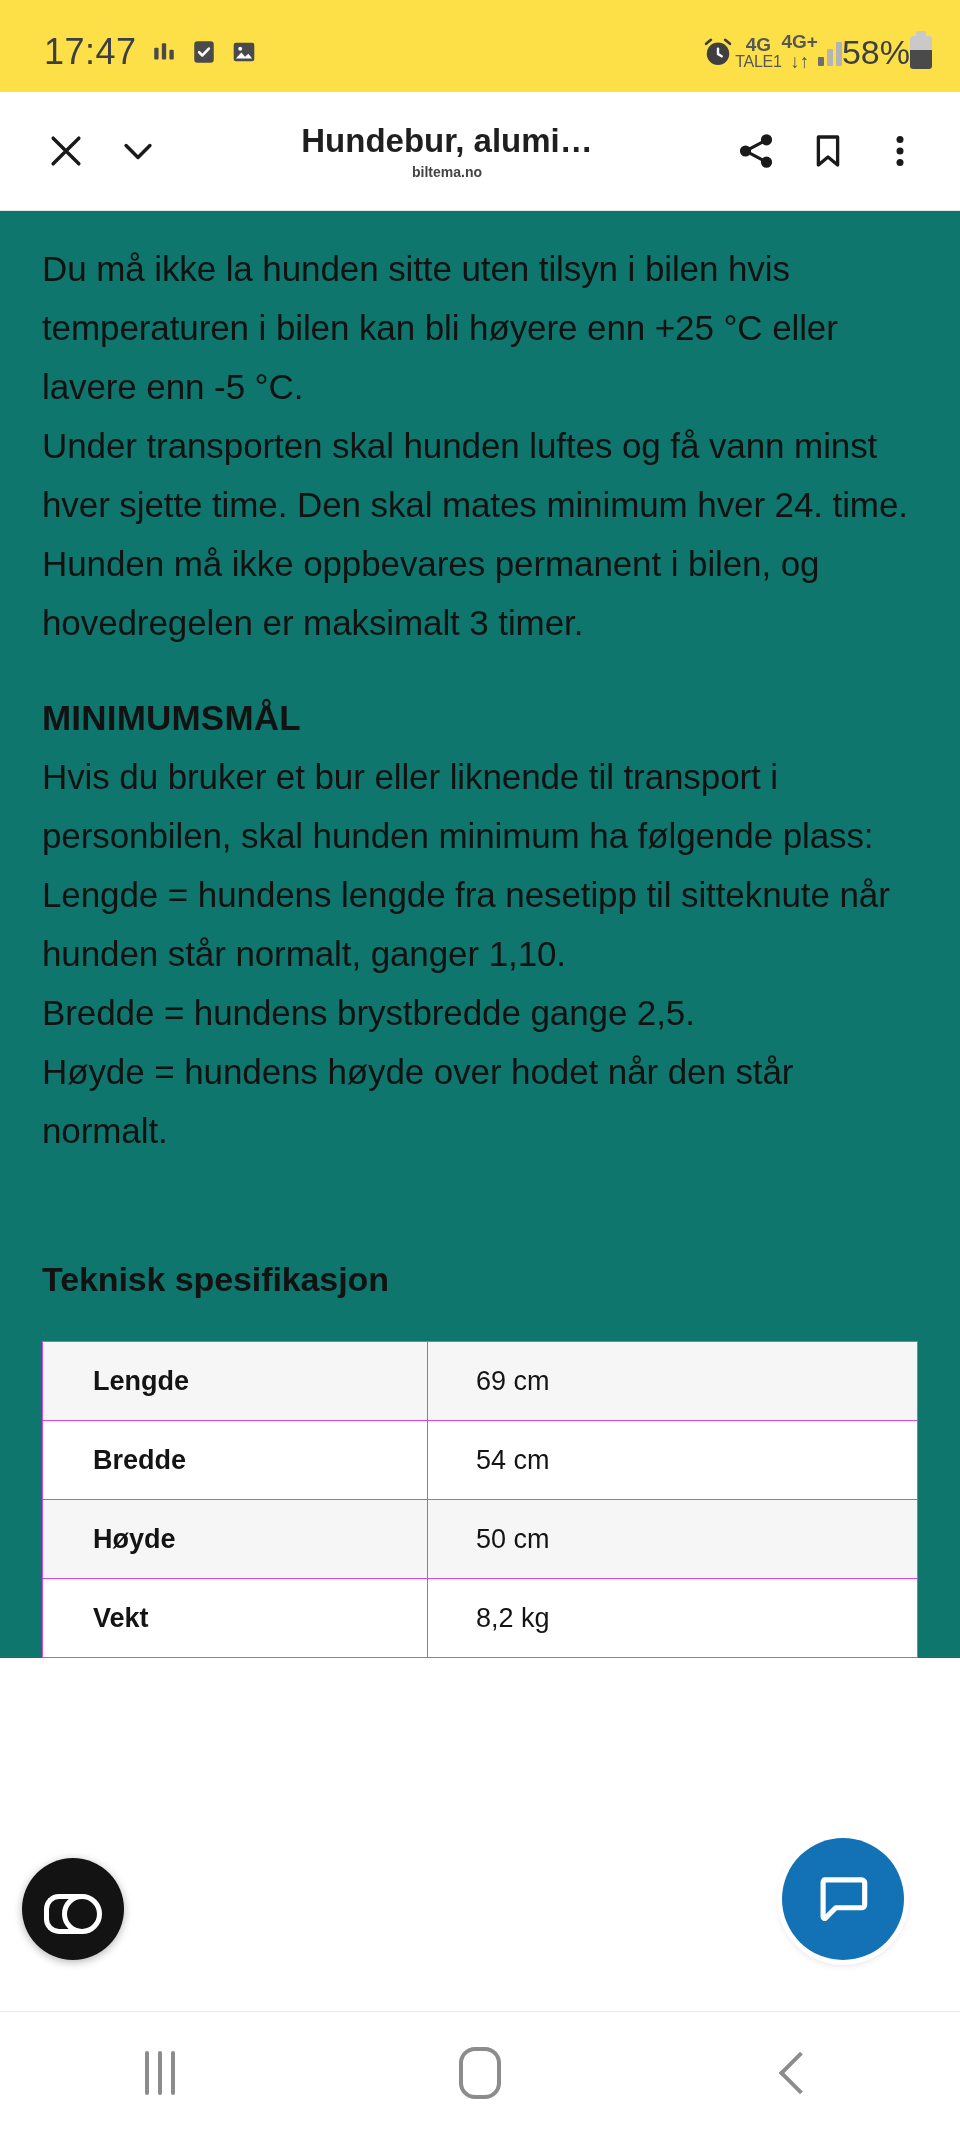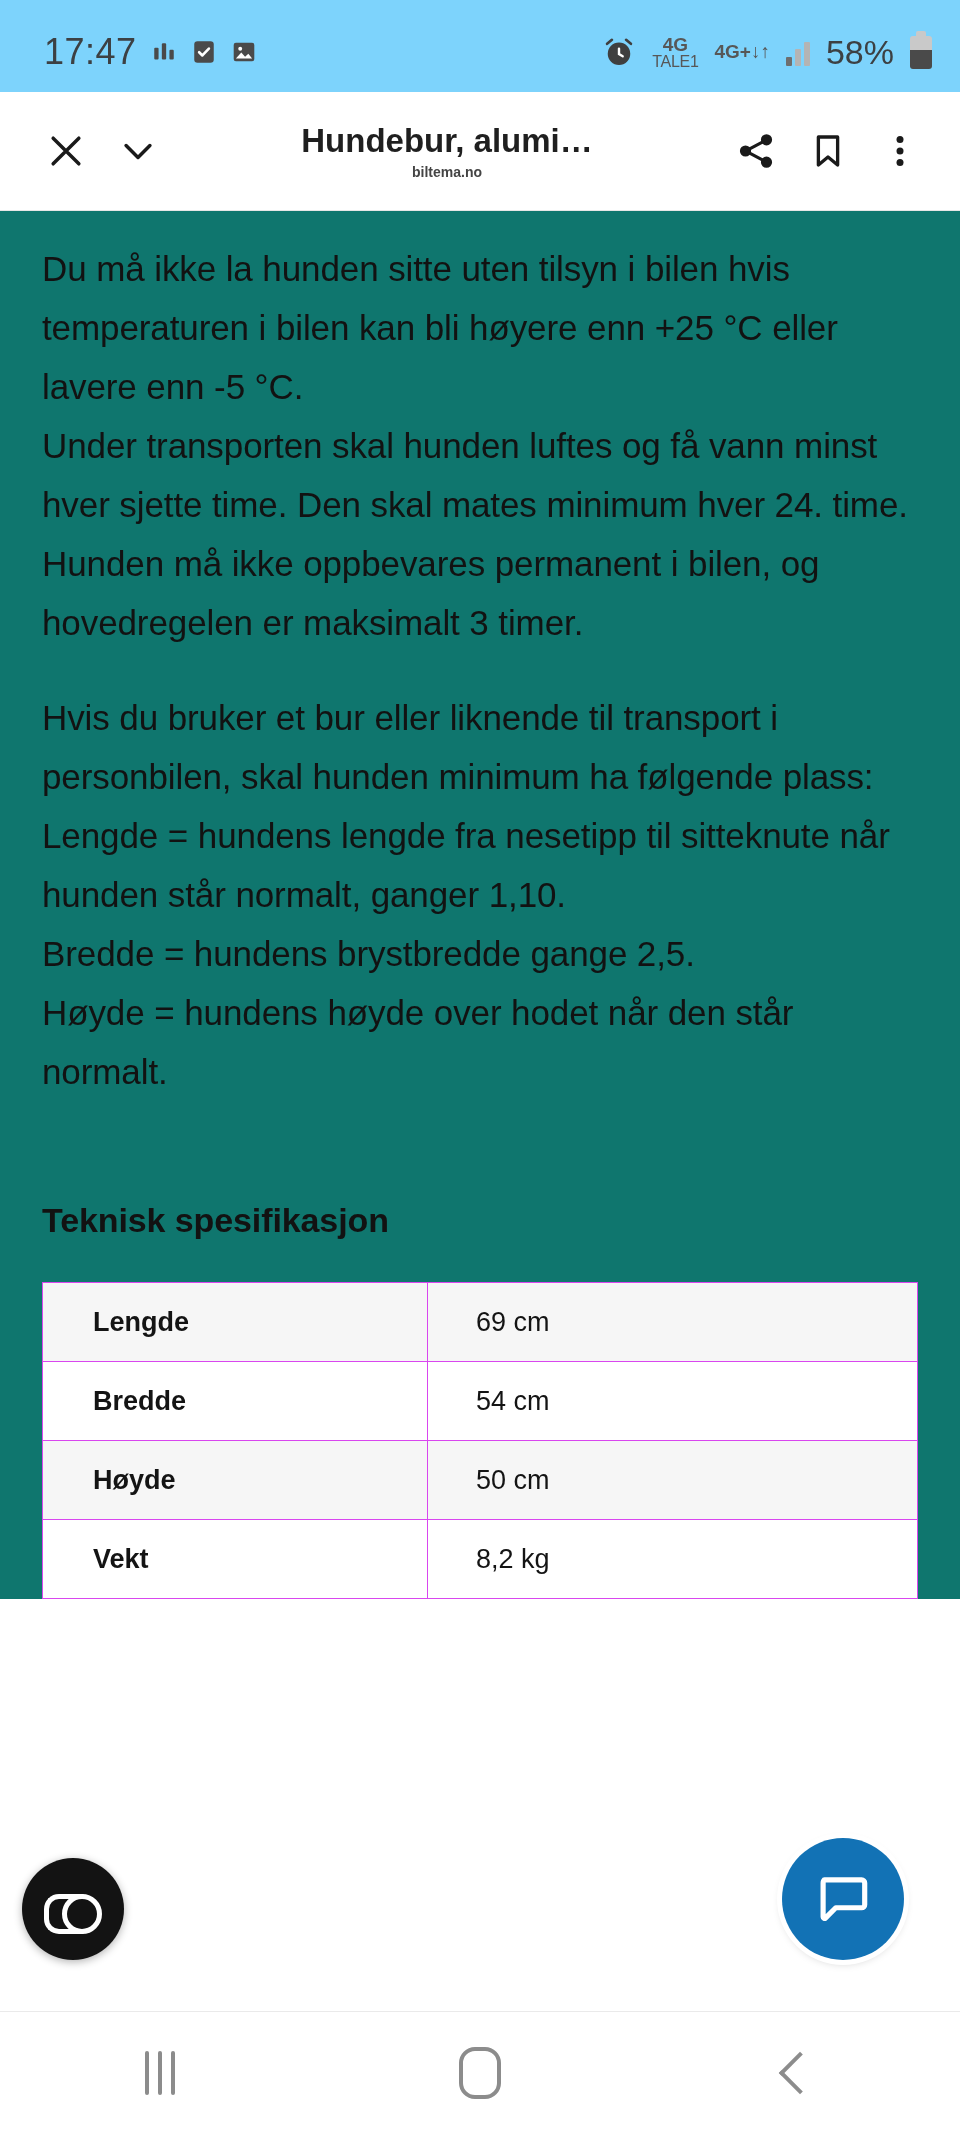--- a/index.html
+++ b/index.html
@@ -9,38 +9,38 @@
     font-family: "Liberation Sans", sans-serif;
     -webkit-font-smoothing: antialiased;
   }
   body { position: relative; overflow: hidden; }
 
   
   .statusbar {
     height: 92px;
     display: flex; align-items: center;
     padding: 12px 28px 0 44px;
-    background: #7dd3fc;
+    background: #fde047;
   }
   .sb-left { display: flex; align-items: center; gap: 14px; }
   .sb-clock {
     font-size: 36px; color: #3c4043; letter-spacing: 0.5px;
     font-family: "Liberation Sans", sans-serif;
   }
   .sb-right {
-    margin-left: auto; display: flex; align-items: center; gap: 16px;
+    margin-left: auto; display: flex; align-items: center; gap: 0;
   }
   .sb-icon { display: inline-flex; align-items: center; color: #4a4a4a; }
   .carrier {
     display: flex; flex-direction: column; align-items: center;
     line-height: 1; color: #575757;
   }
   .carrier .c-top { font-size: 19px; font-weight: 700; }
   .carrier .c-bot { font-size: 16px; letter-spacing: -0.3px; }
-  .netgrp { display: flex; flex-direction: row; align-items: center; line-height: 1.05; color:#575757; }
+  .netgrp { display: flex; flex-direction: column; align-items: center; line-height: 1.05; color:#575757; }
   .netgrp .n-top { font-size: 19px; font-weight: 700; }
   .netgrp .n-bot { font-size: 19px; font-weight: 700; }
   .bars { display: flex; align-items: flex-end; gap: 3px; height: 28px; }
   .bars i { display: block; width: 6px; background: #6e6e6e; border-radius: 1px; }
   .bars i:nth-child(1) { height: 9px; }
   .bars i:nth-child(2) { height: 17px; background:#b4b4b4; }
   .bars i:nth-child(3) { height: 24px; background:#b4b4b4; }
   .batt-pct { font-size: 34px; color: #3c4043; }
   .batt {
     width: 22px; height: 33px; border-radius: 3px; position: relative;
@@ -265,20 +265,21 @@
   </div>
 </div>
 
 <div class="content">
   <p class="p">Du må ikke la hunden sitte uten tilsyn i bilen hvis temperaturen i bilen kan bli høyere enn +25 °C eller lavere enn -5 °C.</p>
   <p class="p">Under transporten skal hunden luftes og få vann minst hver sjette time. Den skal mates minimum hver 24. time.</p>
   <p class="p">Hunden må ikke oppbevares permanent i bilen, og hovedregelen er maksimalt 3 timer.</p>
 
   <div class="spacer-32"></div>
 
+  <p class="h-bold">MINIMUMSMÅL</p>
   <p class="p">Hvis du bruker et bur eller liknende til transport i personbilen, skal hunden minimum ha følgende plass:</p>
   <p class="p">Lengde = hundens lengde fra nesetipp til sitteknute når hunden står normalt, ganger 1,10.</p>
   <p class="p">Bredde = hundens brystbredde gange 2,5.</p>
   <p class="p">Høyde = hundens høyde over hodet når den står normalt.</p>
 
   <div style="height:100px"></div>
 
   <h2 class="sec-title">Teknisk spesifikasjon</h2>
 
   <div style="height:42px"></div>

